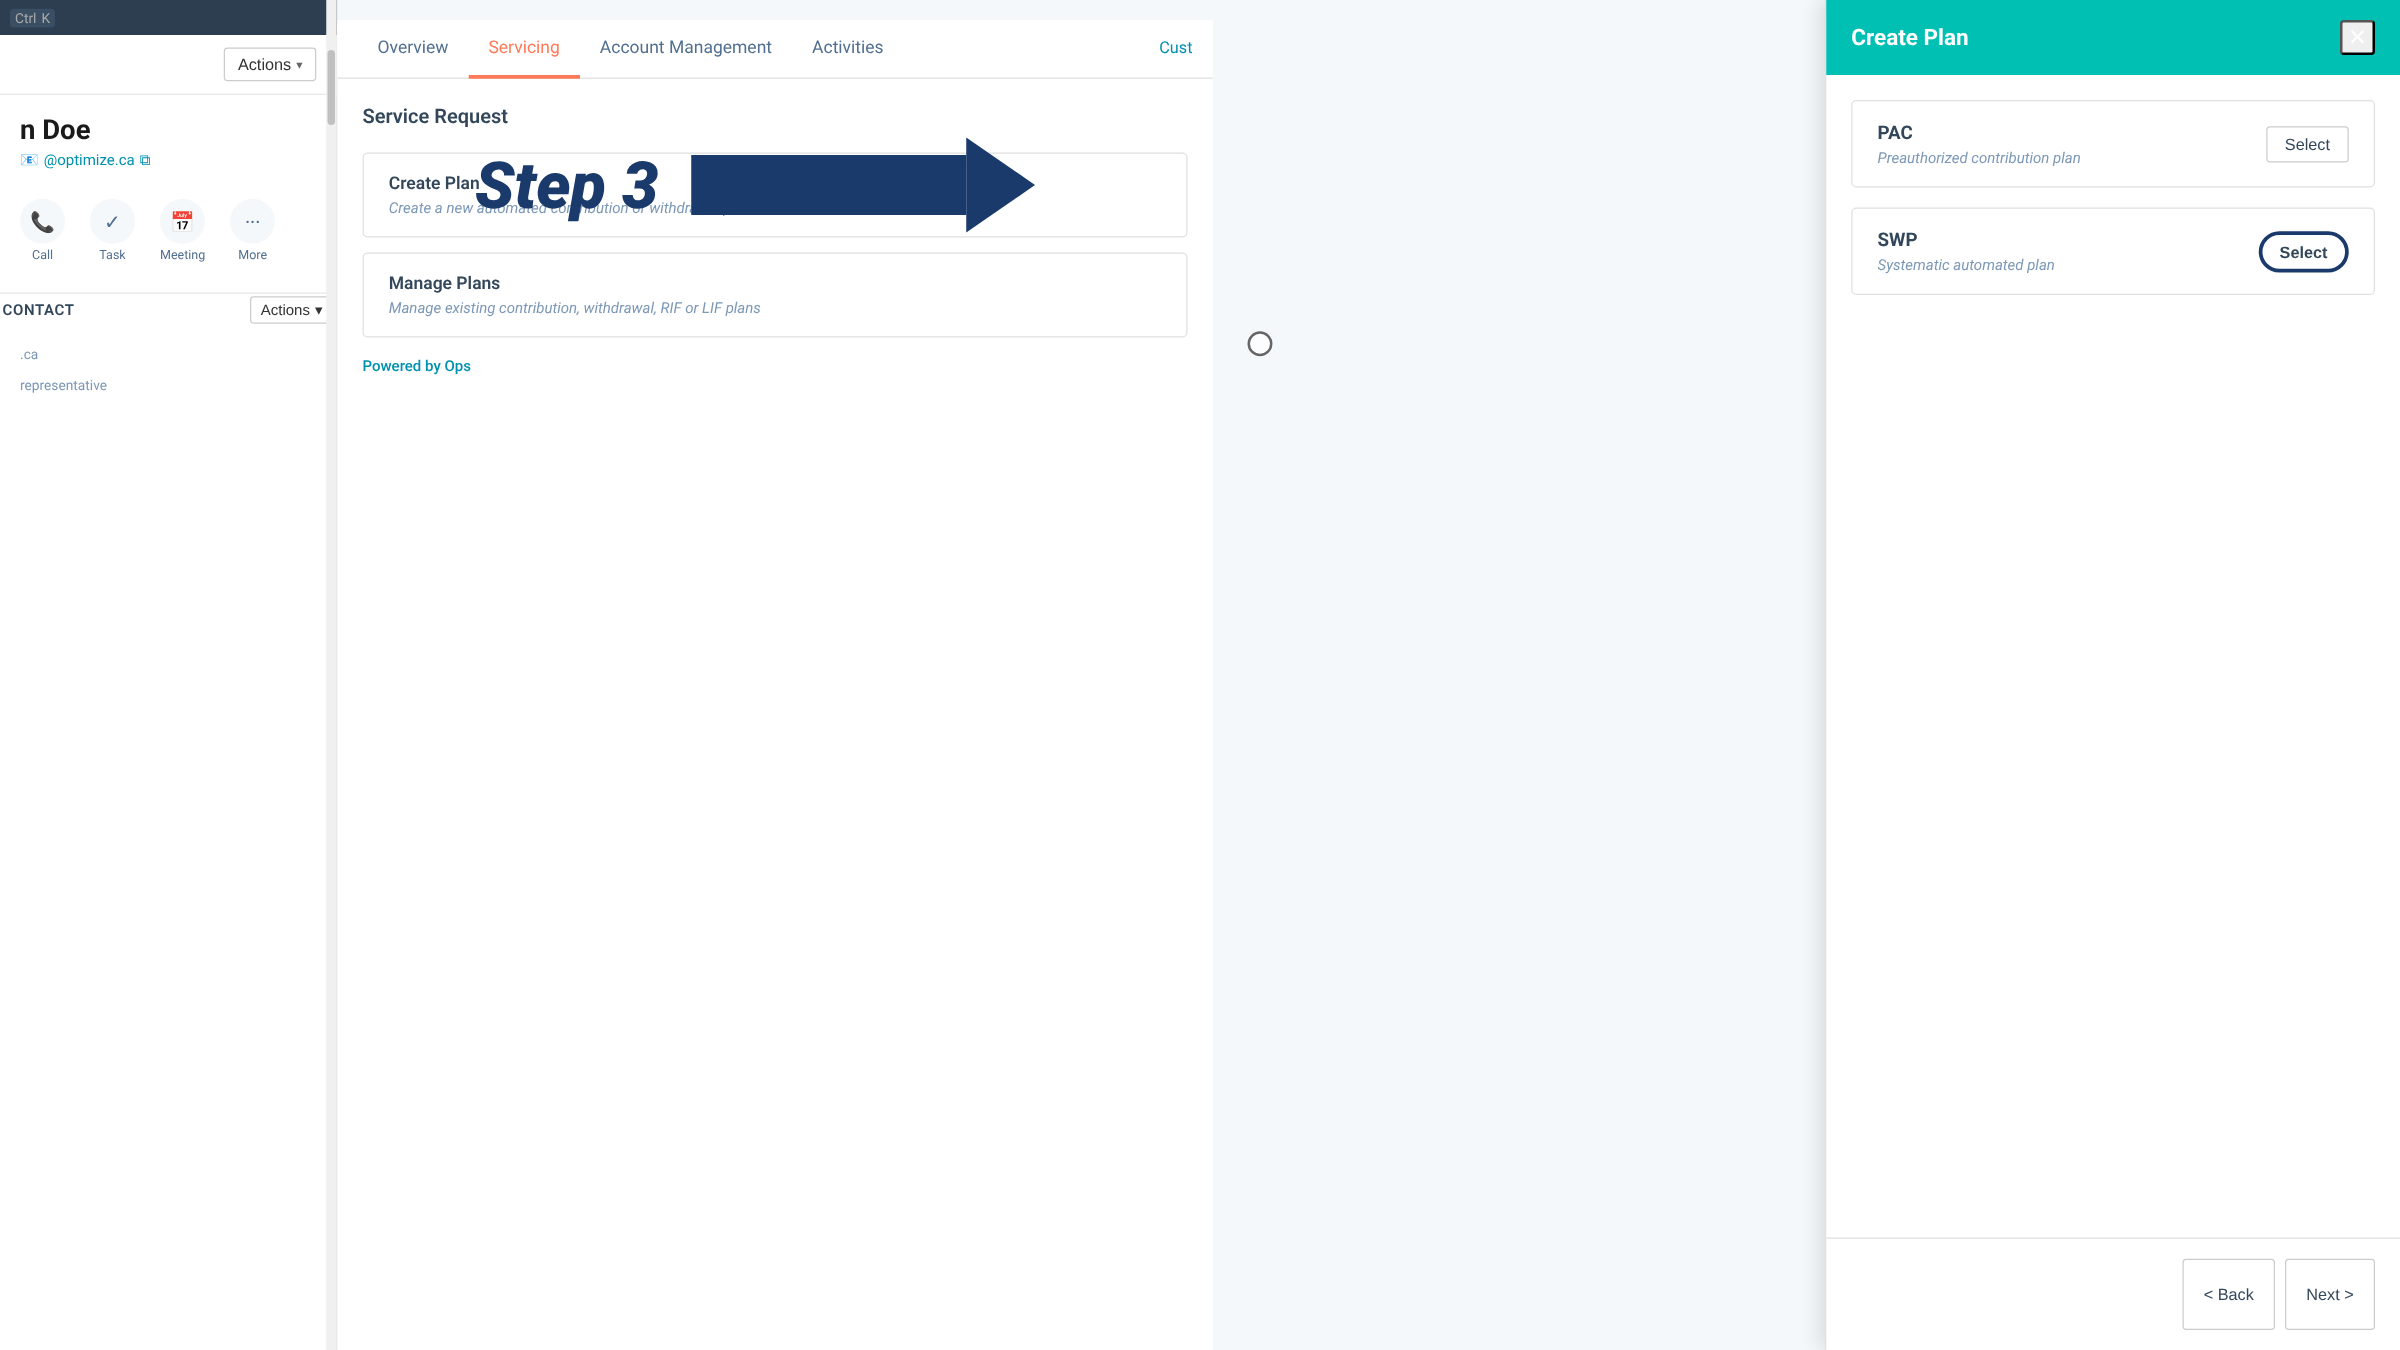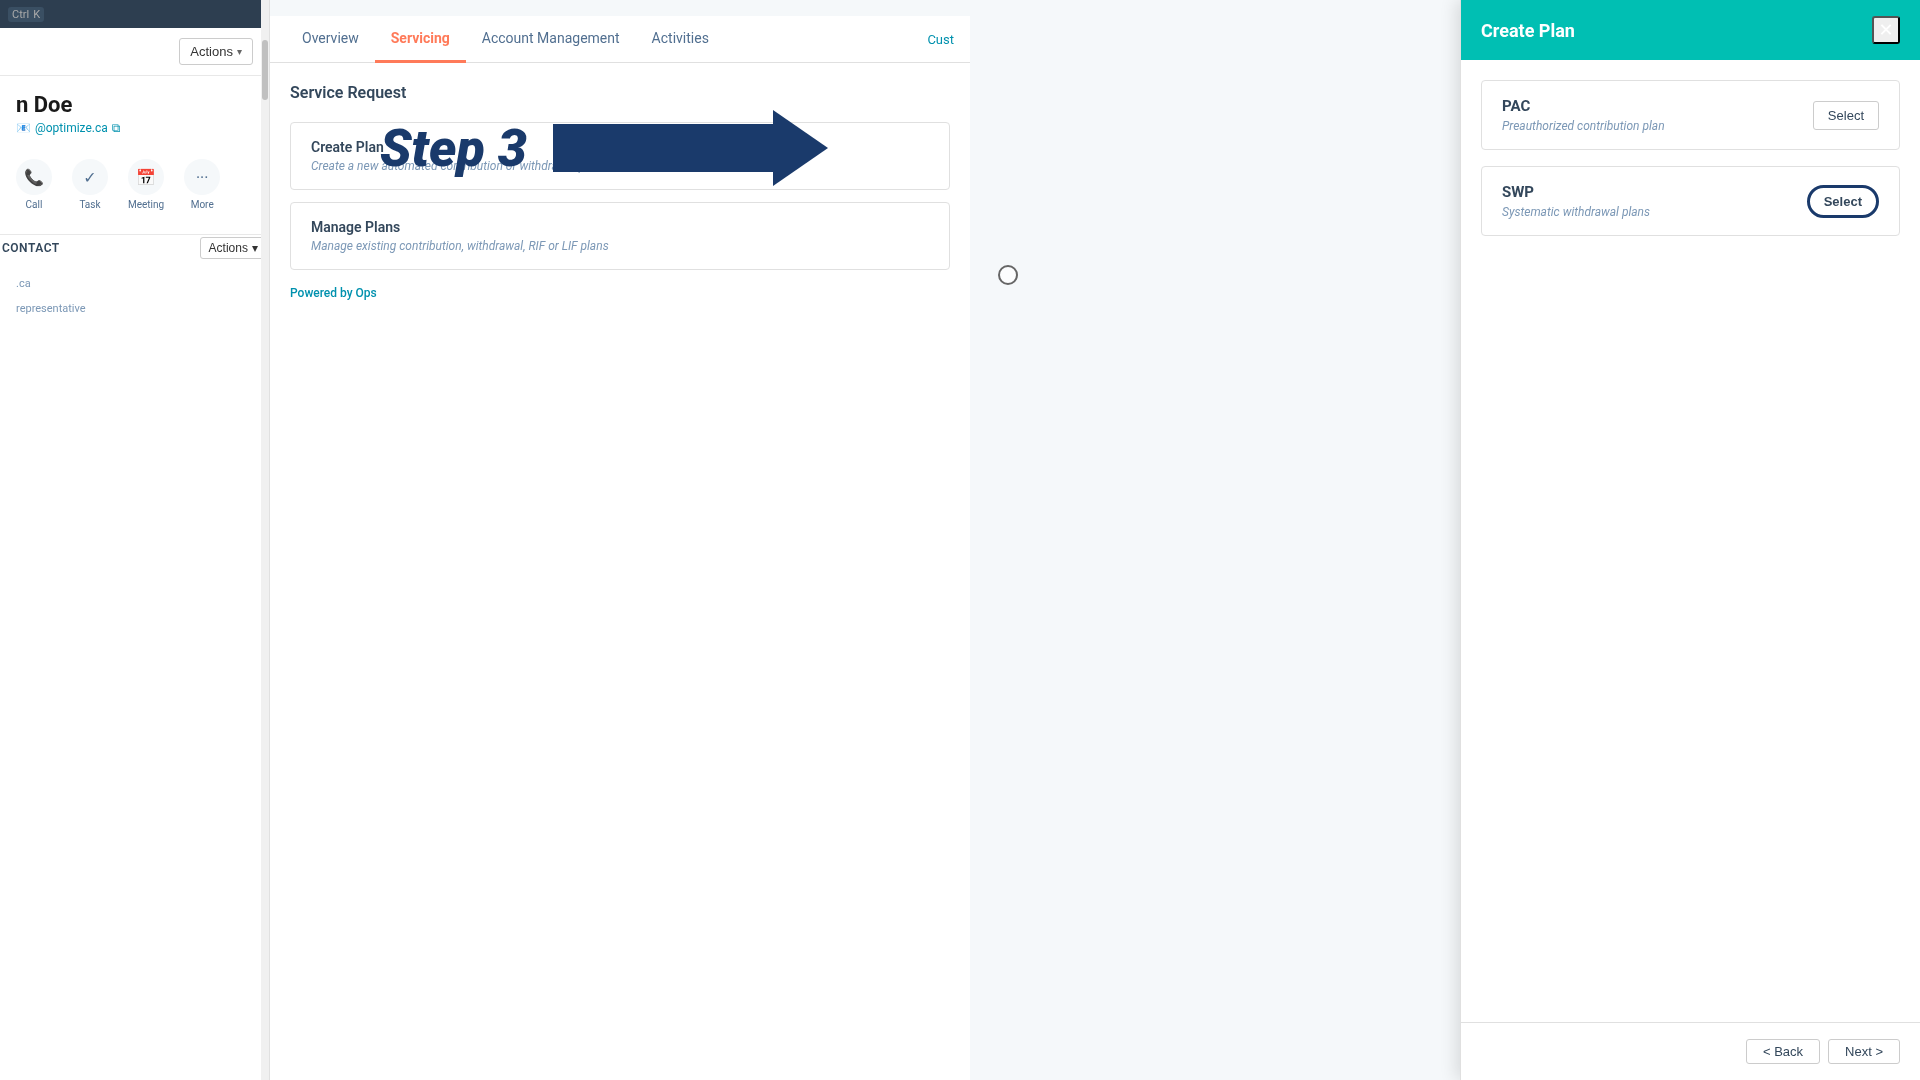--- a/index.html
+++ b/index.html
@@ -210,21 +210,21 @@
       font-size: 14px;
       color: #516f90;
       cursor: pointer;
       border-bottom: 3px solid transparent;
       margin-bottom: -1px;
     }
 
     .tab.active {
       color: #ff7a59;
       border-bottom: 3px solid #ff7a59;
-      font-weight: 700;
+      font-weight: 400;
       text-align: center;
     }
 
     .cust-btn {
       position: absolute;
       right: 16px;
       top: 50%;
       transform: translateY(-50%);
       font-size: 13px;
       color: #0091ae;
@@ -414,21 +414,21 @@
 
     .panel-footer {
       padding: 16px 20px;
       border-top: 1px solid #e0e0e0;
       display: flex;
       justify-content: flex-end;
       gap: 8px;
     }
 
     .footer-btn {
-      padding: 4px 16px;
+      padding: 20px 16px;
       border-radius: 3px;
       font-size: 13px;
       cursor: pointer;
     }
 
     .footer-btn.back {
       background: #fff;
       border: 1px solid #ccc;
       color: #33475b;
     }
@@ -595,21 +595,21 @@
         <span class="plan-option-desc">Preauthorized contribution plan</span>
       </div>
       <button class="select-btn">
         <span>Select</span>
       </button>
     </div>
 
     <div class="plan-option">
       <div class="plan-option-info">
         <span class="plan-option-name">SWP</span>
-        <span class="plan-option-desc">Systematic withdrawal plans</span>
+        <span class="plan-option-desc">Systematic automated plan</span>
       </div>
       <button class="select-btn highlighted">
         <span>Select</span>
       </button>
     </div>
   </div>
 
   <div class="panel-footer">
     <button class="footer-btn back">
       <span>&lt; Back</span>

